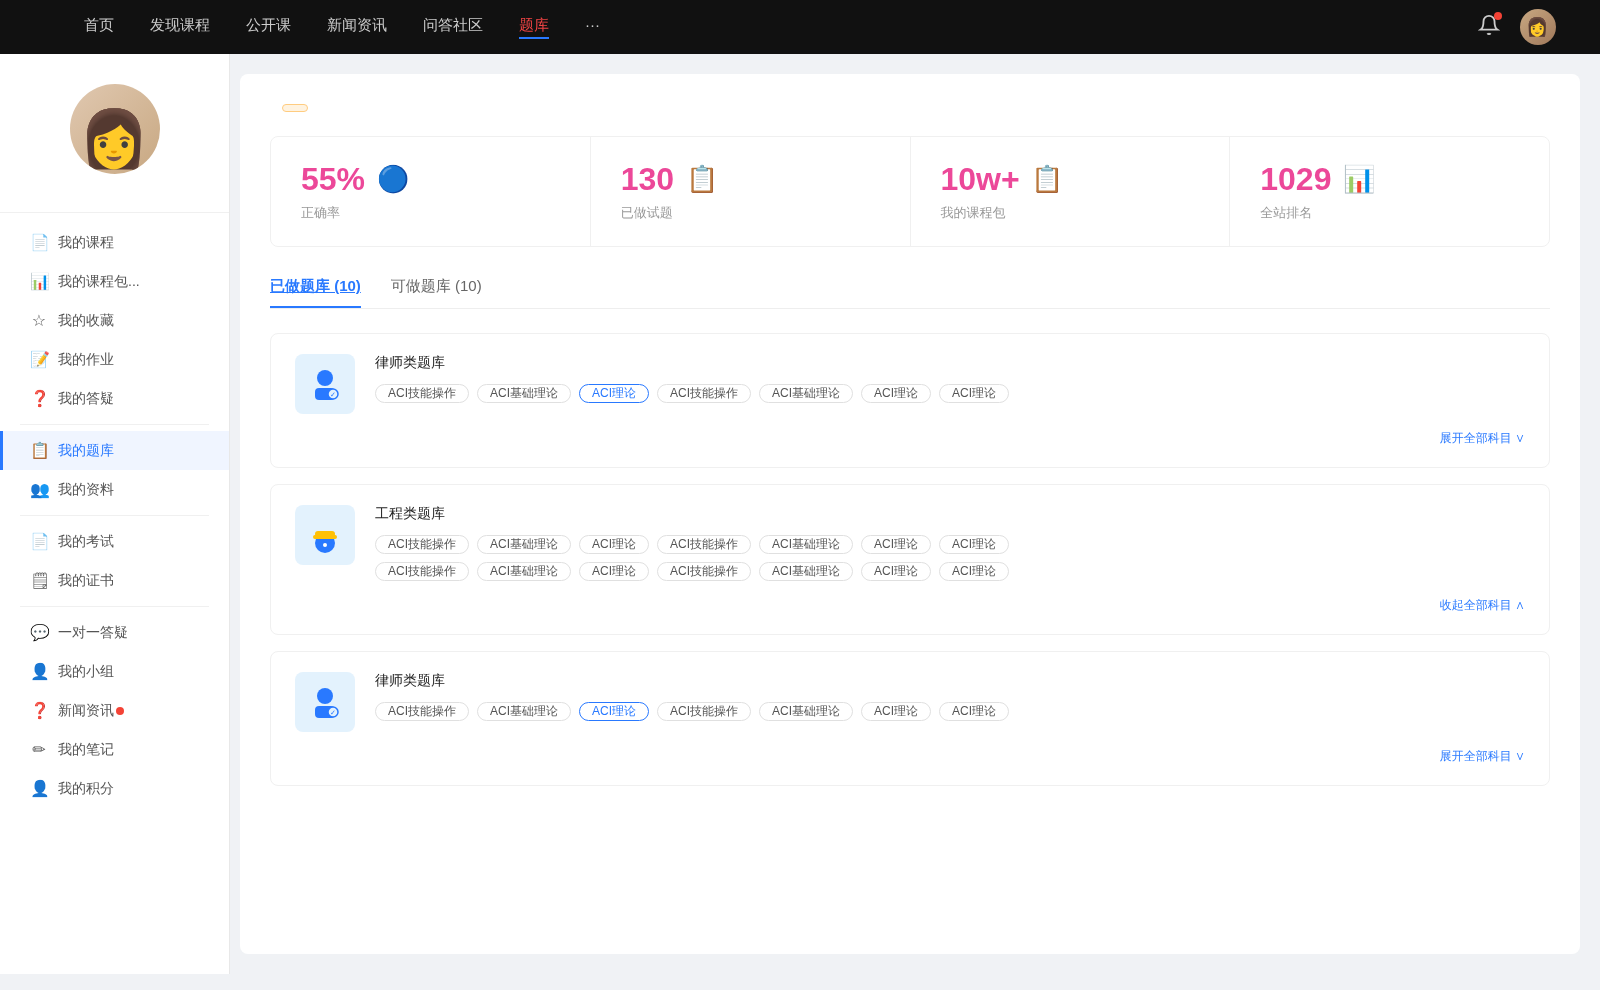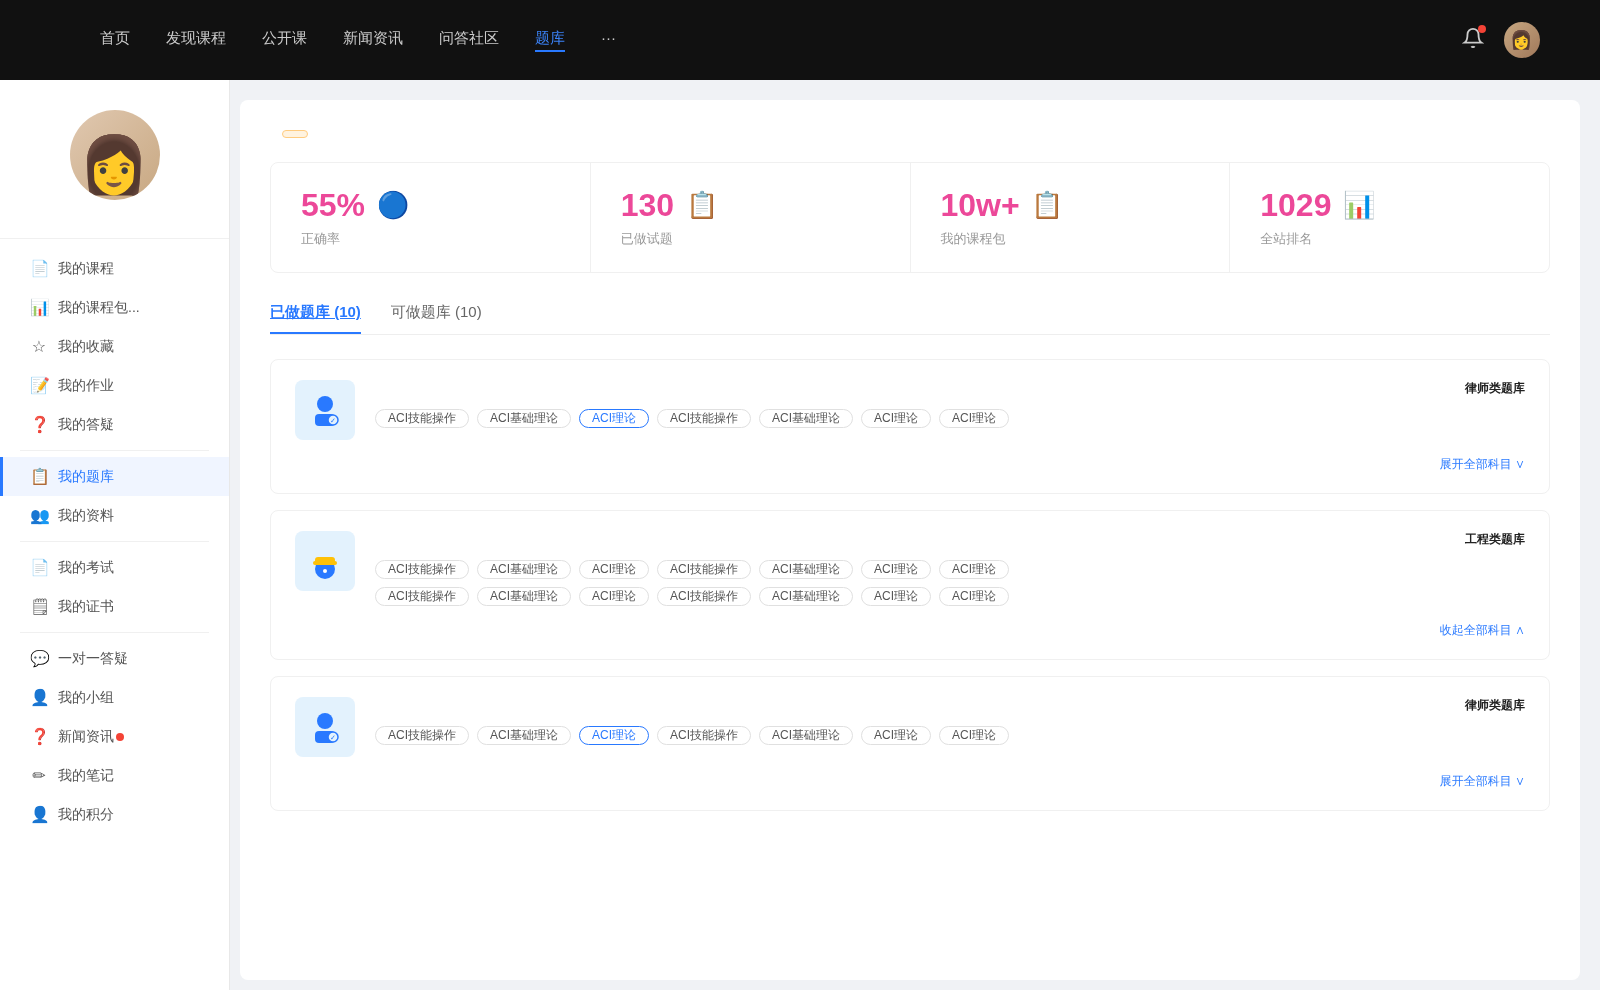--- a/index.html
+++ b/index.html
@@ -1,45 +1,45 @@
 <!DOCTYPE html>
 <html><head>
   <meta charset="utf-8">
   <style>
     * { box-sizing: border-box; margin: 0; padding: 0; }
     body { font-family: "PingFang SC", "Microsoft YaHei", sans-serif; background: #f0f2f5; min-height: 990px; }
 
     
     .navbar {
       background: #111;
-      height: 80px;
+      height: 54px;
       display: flex;
       align-items: center;
-      padding: 0 40px;
+      padding: 0 24px;
       position: sticky; top: 0; z-index: 100;
     }
     .navbar-logo {
       color: #fff;
       font-size: 26px;
       font-weight: bold;
       letter-spacing: 2px;
       margin-right: 60px;
     }
     .navbar-menu {
       display: flex;
       gap: 36px;
       flex: 1;
     }
     .navbar-menu-item {
       color: #ccc;
       font-size: 15px;
       cursor: pointer;
     }
     .navbar-menu-item.active {
-      color: #3b82f6;
+      color: #ef4444;
       border-bottom: 2px solid #2979ff;
       padding-bottom: 2px;
     }
     .navbar-right {
       display: flex;
       align-items: center;
       gap: 20px;
     }
     .navbar-app-btn {
       color: #ccc;
@@ -261,25 +261,24 @@
     }
     .bank-icon-circle {
       width: 60px; height: 60px;
       border-radius: 8px;
       background: #e3f2fd;
       display: flex; align-items: center; justify-content: center;
       font-size: 32px;
       flex-shrink: 0;
     }
     .bank-title {
-      font-size: 12px;
-      font-weight: 700;
+      font-size: 14px;
+      font-weight: 400;
       color: #222;
       margin-bottom: 12px;
-      text-align: right;
     }
     .tags-row {
       display: flex;
       flex-wrap: wrap;
       gap: 8px;
     }
     .tag {
       padding: 0 12px;
       border-radius: 14px;
       font-size: 12px;

